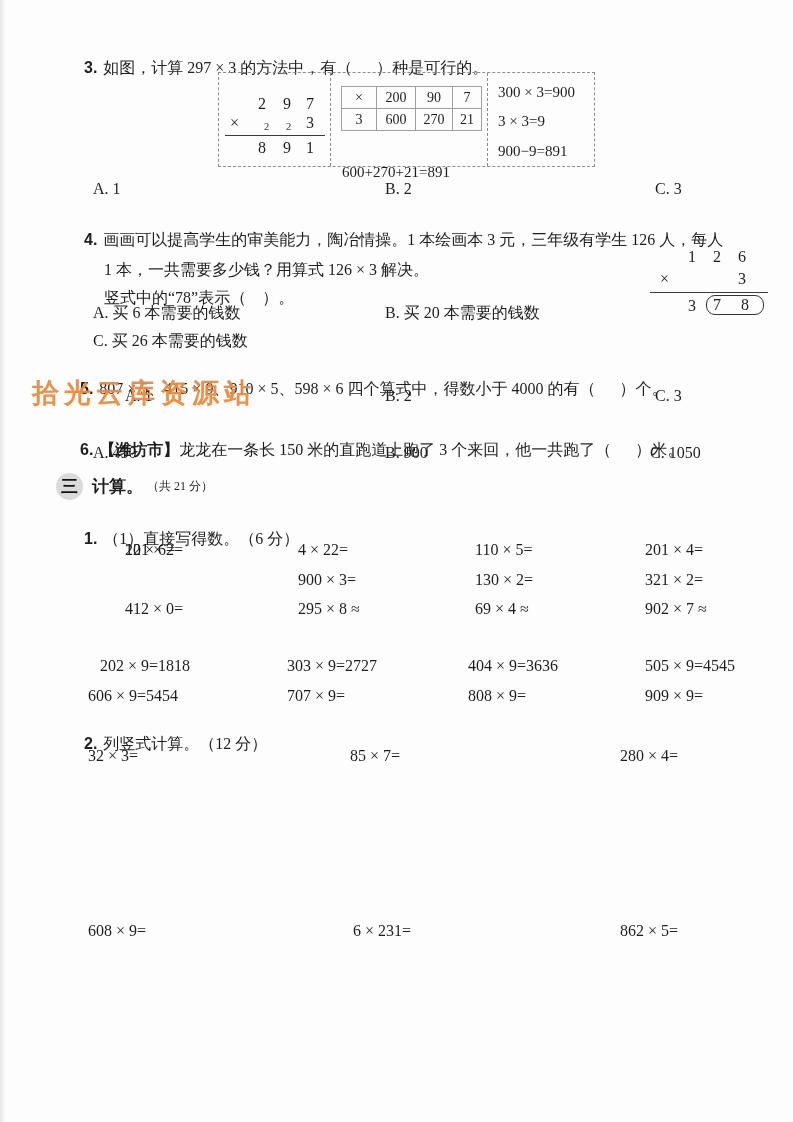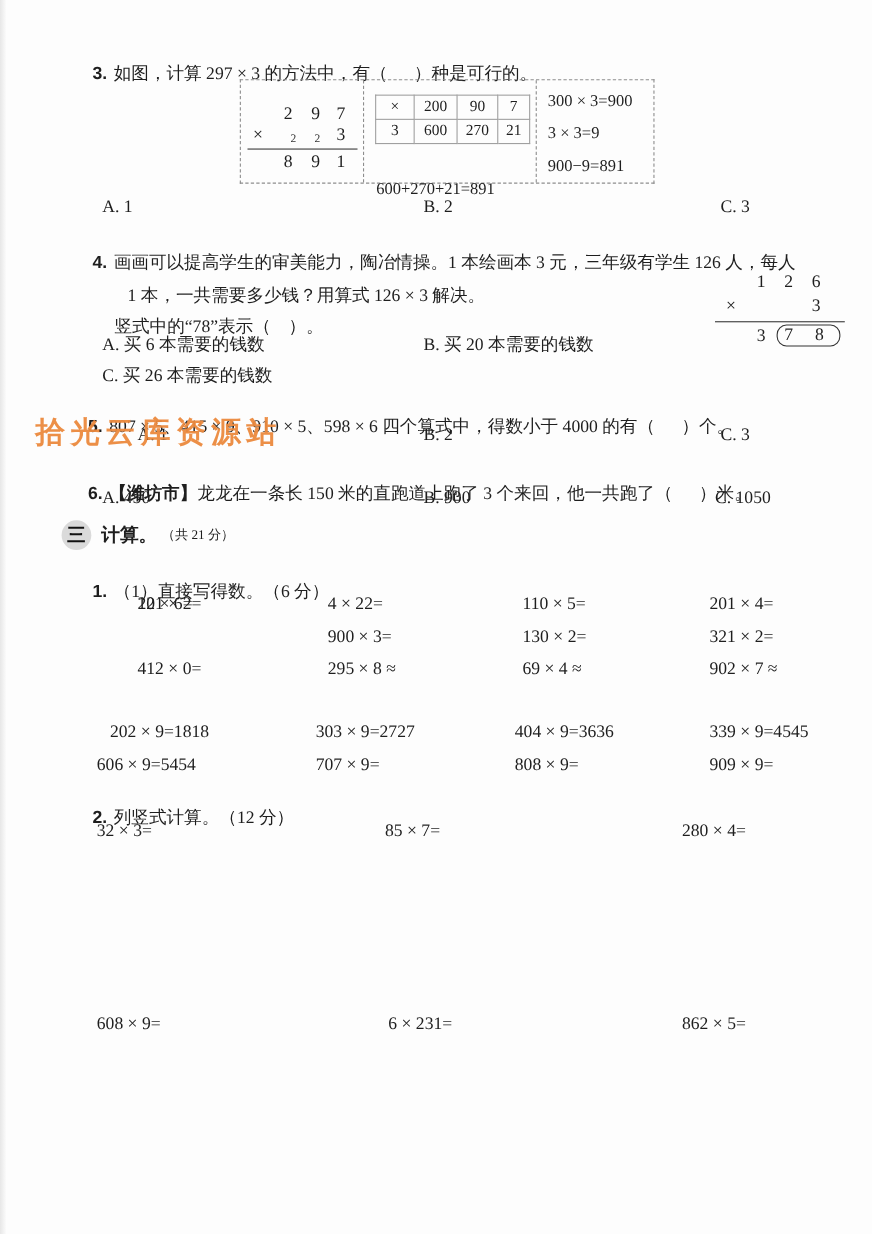--- a/index.html
+++ b/index.html
@@ -89,21 +89,21 @@
     <span class="m3line" style="top:70px;">900−9=891</span>
   </div>
 
   <span class="opt" style="left:93px;top:180px;">A. 1</span>
   <span class="opt" style="left:385px;top:180px;">B. 2</span>
   <span class="opt" style="left:655px;top:180px;">C. 3</span>
 
   <div class="line" style="left:68px;top:210px;">
     <span class="qnum">4.</span><span>画画可以提高学生的审美能力，陶冶情操。1 本绘画本 3 元，三年级有学生 126 人，每人</span>
   </div>
-  <div class="line" style="left:100px;top:240px;">
+  <div class="line" style="left:88px;top:240px;">
     <span>1 本，一共需要多少钱？用算式 126 × 3 解决。</span>
   </div>
   <div class="line" style="left:88px;top:268px;">
     <span>竖式中的“78”表示（    ）。</span>
   </div>
 
   <div id="q4v">
     <span class="digit" style="left:38px;top:0;">1</span>
     <span class="digit" style="left:63px;top:0;">2</span>
     <span class="digit" style="left:88px;top:0;">6</span>
@@ -154,21 +154,21 @@
     <span class="cell" style="left:125px;top:600px;">412 × 0=</span>
     <span class="cell" style="left:298px;top:600px;">295 × 8 ≈</span>
     <span class="cell" style="left:475px;top:600px;">69 × 4 ≈</span>
     <span class="cell" style="left:645px;top:600px;">902 × 7 ≈</span>
   </div>
 
   <div>
     <span class="cell" style="left:100px;top:657px;">202 × 9=1818</span>
     <span class="cell" style="left:287px;top:657px;">303 × 9=2727</span>
     <span class="cell" style="left:468px;top:657px;">404 × 9=3636</span>
-    <span class="cell" style="left:645px;top:657px;">339 × 9=4545</span>
+    <span class="cell" style="left:645px;top:657px;">505 × 9=4545</span>
     <span class="cell" style="left:88px;top:687px;">606 × 9=5454</span>
     <span class="cell" style="left:287px;top:687px;">707 × 9=</span>
     <span class="cell" style="left:468px;top:687px;">808 × 9=</span>
     <span class="cell" style="left:645px;top:687px;">909 × 9=</span>
   </div>
 
   <div class="line" style="left:68px;top:714px;">
     <span class="qnum">2.</span><span>列竖式计算。（12 分）</span>
   </div>
   <div>

